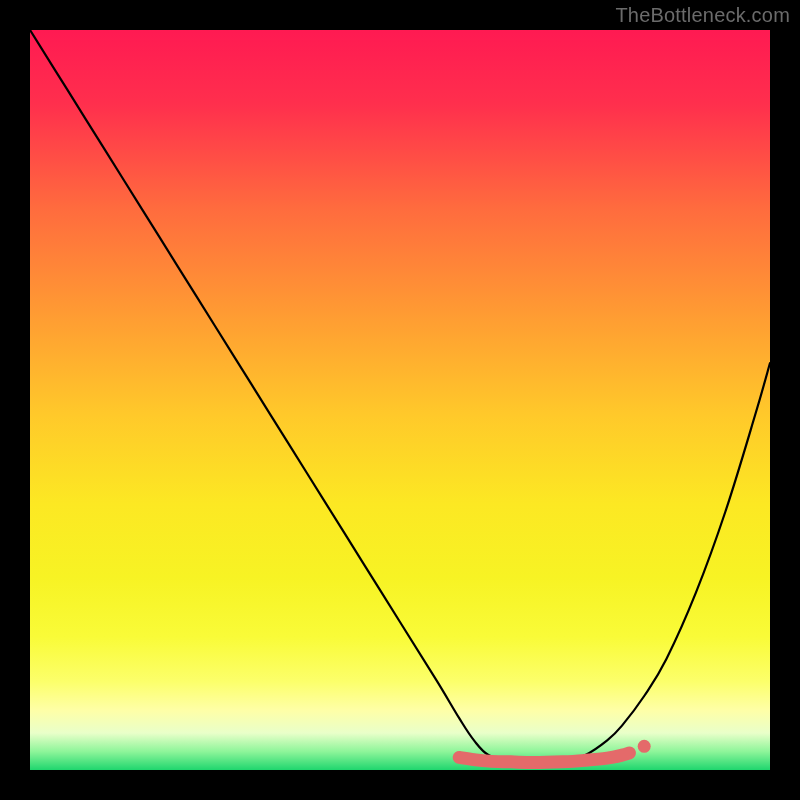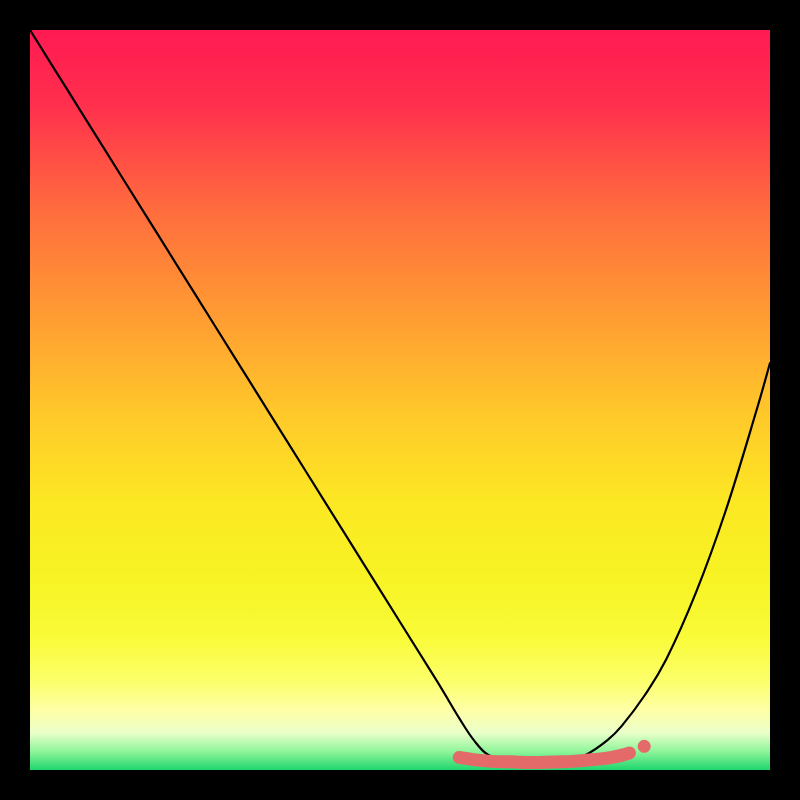--- a/index.html
+++ b/index.html
@@ -51,20 +51,21 @@
     font-weight: 500;
     letter-spacing: 0.2px;
     user-select: none;
   }
 </style>
 </head>
 <body>
 
 <div class="frame">
 
+  <div class="watermark">TheBottleneck.com</div>
 
   <div class="plot">
 
     <svg class="gradient" viewBox="0 0 740 740" preserveAspectRatio="none">
       <defs>
         <linearGradient id="bg" x1="0" y1="0" x2="0" y2="1">
             <stop offset="0.00%" stop-color="#ff1a52"></stop>
             <stop offset="10.00%" stop-color="#ff2f4d"></stop>
             <stop offset="24.00%" stop-color="#ff6b3e"></stop>
             <stop offset="38.00%" stop-color="#ff9a33"></stop>

